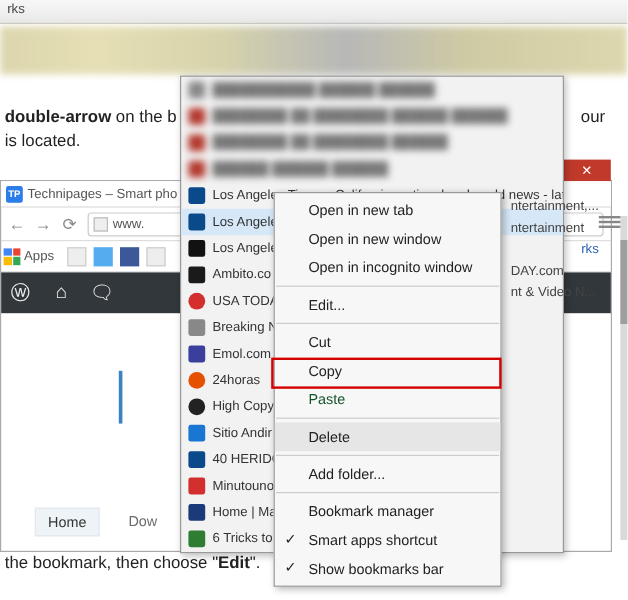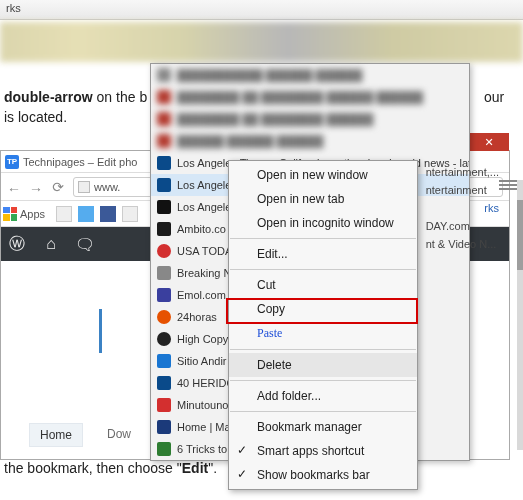--- a/index.html
+++ b/index.html
@@ -49,21 +49,21 @@
 .dicon{width:14px;height:14px;margin-right:6px;background:#888;border-radius:2px;flex-shrink:0;}
 .dicon.lat{background:#0a4a8a;}.dicon.dn{background:#111;}.dicon.am{background:#1a1a1a;}.dicon.usa{background:#d32f2f;border-radius:50%;}.dicon.em{background:#3a3f9e;}.dicon.hr{background:#e65100;border-radius:50%;}.dicon.ht{background:#222;border-radius:50%;}.dicon.sa{background:#1976d2;}.dicon.her{background:#0a4a8a;}.dicon.min{background:#d32f2f;}.dicon.home{background:#1b3a7a;}.dicon.six{background:#2e7d32;}
 .dropitem.blurred{filter:blur(3px);color:#777;}
 .dropitem.blurred .dicon{background:#888;}
 .hamb{position:absolute;right:6px;top:178px;width:18px;height:14px;z-index:3;}
 .hamb span{display:block;height:2px;background:#888;margin:2px 0;}
 
 
 .ctxmenu{position:absolute;left:228px;top:160px;width:190px;background:#f7f7f7;border:1px solid #999;box-shadow:2px 2px 6px rgba(0,0,0,.3);z-index:10;font-size:12px;color:#222;padding:2px 0;}
 .citem{padding:5px 12px 5px 28px;position:relative;}
-.citem.disabled{color:#1d4ed8;font-family:Liberation Serif, serif;}
+.citem.disabled{color:#14532d;}
 .csep{height:1px;background:#ccc;margin:3px 1px;}
 .citem.del{background:#e6e6e6;}
 .delbox{position:absolute;left:226px;top:298px;width:192px;height:26px;border:2px solid #d40000;z-index:11;pointer-events:none;}
 .check{position:absolute;left:8px;top:4px;font-size:12px;color:#222;}
 
 .sidebar-right{position:absolute;right:0;top:180px;width:6px;height:270px;background:#d9d9d9;z-index:2;}
 .sidebar-thumb{width:6px;height:70px;background:#9e9e9e;margin-top:20px;}
 
 .bottomcap{position:absolute;right:110px;bottom:42px;font-size:11px;color:#444;}
 </style>
@@ -155,21 +155,21 @@
       <span>6 Tricks to</span>
     </div>
 </div>
 
 <div class="mainwin">
   <div class="closebtn">✕</div>
   <div class="titlebar">
     <div class="favicon">
         <span>TP</span>
       </div>
-    <span class="titletxt">Technipages – Edit pho</span>
+    <span class="titletxt">Technipages – Smart pho</span>
   </div>
   <div class="navrow">
     <div class="navbtn">←</div>
     <div class="navbtn">→</div>
     <div class="navbtn">⟳</div>
     <div class="urlbar">
       <span class="fileicon"></span>
       <span>www.</span>
     </div>
   </div>
@@ -205,22 +205,22 @@
 <div class="hamb">
     <span></span>
     <span></span>
     <span></span>
   </div>
 <div class="sidebar-right">
     <div class="sidebar-thumb"></div>
   </div>
 
 <div class="ctxmenu">
+  <div class="citem">Open in new tab</div>
   <div class="citem">Open in new window</div>
-  <div class="citem">Open in new tab</div>
   <div class="citem">Open in incognito window</div>
   <div class="csep"></div>
   <div class="citem">Edit...</div>
   <div class="csep"></div>
   <div class="citem">Cut</div>
   <div class="citem">Copy</div>
   <div class="citem disabled">Paste</div>
   <div class="csep"></div>
   <div class="citem del">Delete</div>
   <div class="csep"></div>

